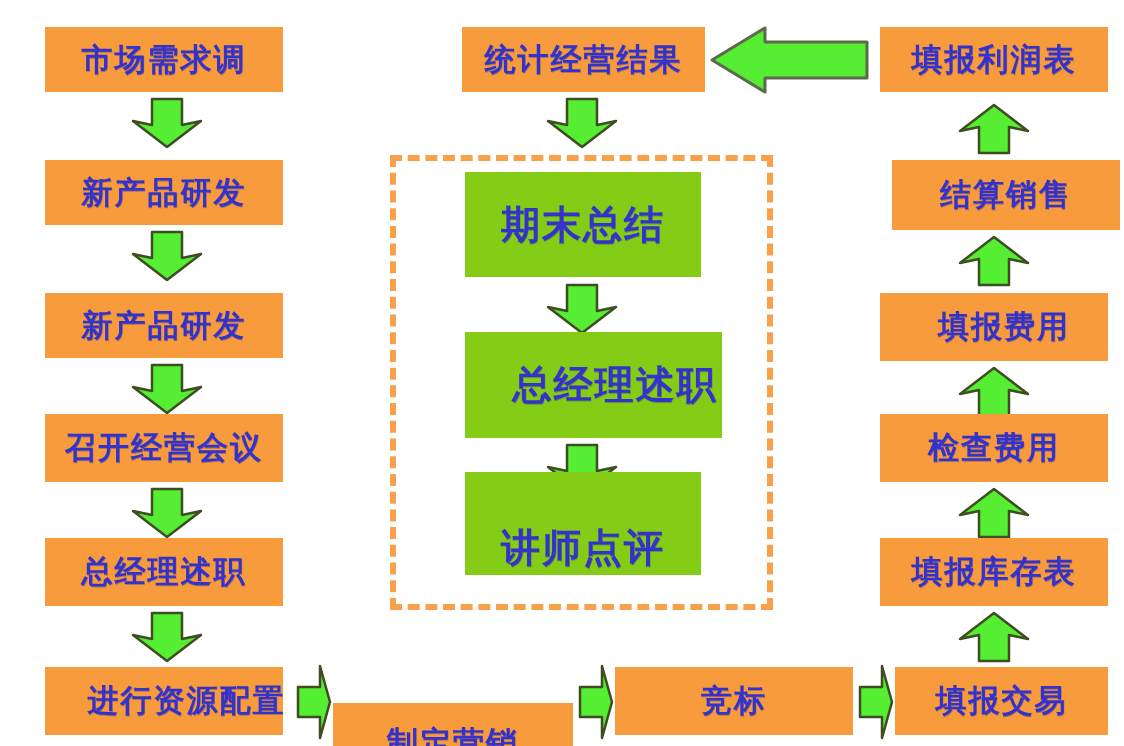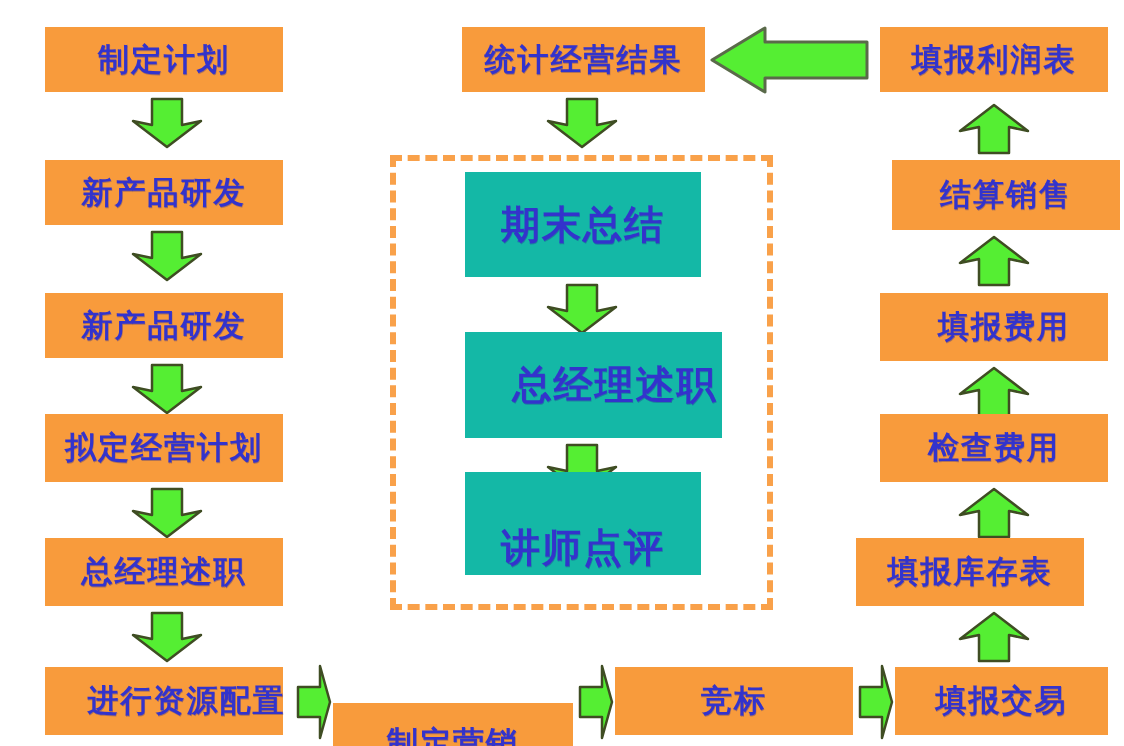--- a/index.html
+++ b/index.html
@@ -25,21 +25,21 @@
     align-items: center;
     justify-content: center;
     color: #3333cc;
     font-weight: bold;
     letter-spacing: 2px;
     white-space: nowrap;
     box-sizing: border-box;
     text-shadow: 0.5px 0.5px 0 rgba(40,40,140,0.35);
   }
   .box.orange { background: #f89b3c; }
-  .box.yellow { background: #14b8a6; }
+  .box.yellow { background: #84cc16; }
 
   .box.sz-left   { font-size: 31px; }
   .box.sz-mid    { font-size: 39px; }
   .box.sz-right  { font-size: 31px; }
   .box.sz-bottom { font-size: 31px; }
   .box.sz-top    { font-size: 31px; }
 
   
   .dashed-frame {
     position: absolute;
@@ -51,21 +51,21 @@
   
   .arrow { position: absolute; }
   .arrow svg { display: block; overflow: visible; }
 </style>
 </head>
 <body>
 
 <div id="canvas">
 
   <div class="box orange sz-left" style="left:45px; top:27px; width:238px; height:65px;">
-    <span>制定计划</span>
+    <span>市场需求调</span>
   </div>
 
   <div class="arrow" style="left:131px; top:97px;">
     <svg width="72" height="52" viewBox="0 0 72 52">
       <path d="M21 2 L51 2 L51 28 L70 24 L36 50 L2 24 L21 28 Z" fill="#55ee33" stroke="#3f4d23" stroke-width="2.5" stroke-linejoin="round"></path>
     </svg>
   </div>
 
   <div class="box orange sz-left" style="left:45px; top:160px; width:238px; height:65px;">
     <span>新产品研发</span>
@@ -81,21 +81,21 @@
     <span>新产品研发</span>
   </div>
 
   <div class="arrow" style="left:131px; top:363px;">
     <svg width="72" height="52" viewBox="0 0 72 52">
       <path d="M21 2 L51 2 L51 28 L70 24 L36 50 L2 24 L21 28 Z" fill="#55ee33" stroke="#3f4d23" stroke-width="2.5" stroke-linejoin="round"></path>
     </svg>
   </div>
 
   <div class="box orange sz-left" style="left:45px; top:414px; width:238px; height:68px;">
-    <span>拟定经营计划</span>
+    <span>召开经营会议</span>
   </div>
 
   <div class="arrow" style="left:131px; top:487px;">
     <svg width="72" height="52" viewBox="0 0 72 52">
       <path d="M21 2 L51 2 L51 28 L70 24 L36 50 L2 24 L21 28 Z" fill="#55ee33" stroke="#3f4d23" stroke-width="2.5" stroke-linejoin="round"></path>
     </svg>
   </div>
 
   <div class="box orange sz-left" style="left:45px; top:538px; width:238px; height:68px;">
     <span>总经理述职</span>
@@ -182,21 +182,21 @@
   <div class="box orange sz-right" style="left:880px; top:414px; width:228px; height:68px;">
     <span>检查费用</span>
   </div>
 
   <div class="arrow" style="left:958px; top:487px;">
     <svg width="72" height="52" viewBox="0 0 72 52">
       <path d="M21 50 L51 50 L51 24 L70 28 L36 2 L2 28 L21 24 Z" fill="#55ee33" stroke="#3f4d23" stroke-width="2.5" stroke-linejoin="round"></path>
     </svg>
   </div>
 
-  <div class="box orange sz-right" style="left:856px; top:538px; width:228px; height:68px;">
+  <div class="box orange sz-right" style="left:880px; top:538px; width:228px; height:68px;">
     <span>填报库存表</span>
   </div>
 
   <div class="arrow" style="left:958px; top:611px;">
     <svg width="72" height="52" viewBox="0 0 72 52">
       <path d="M21 50 L51 50 L51 24 L70 28 L36 2 L2 28 L21 24 Z" fill="#55ee33" stroke="#3f4d23" stroke-width="2.5" stroke-linejoin="round"></path>
     </svg>
   </div>
 
   <div class="box orange sz-bottom" style="left:45px; top:667px; width:238px; height:68px;padding-left:45px;">

